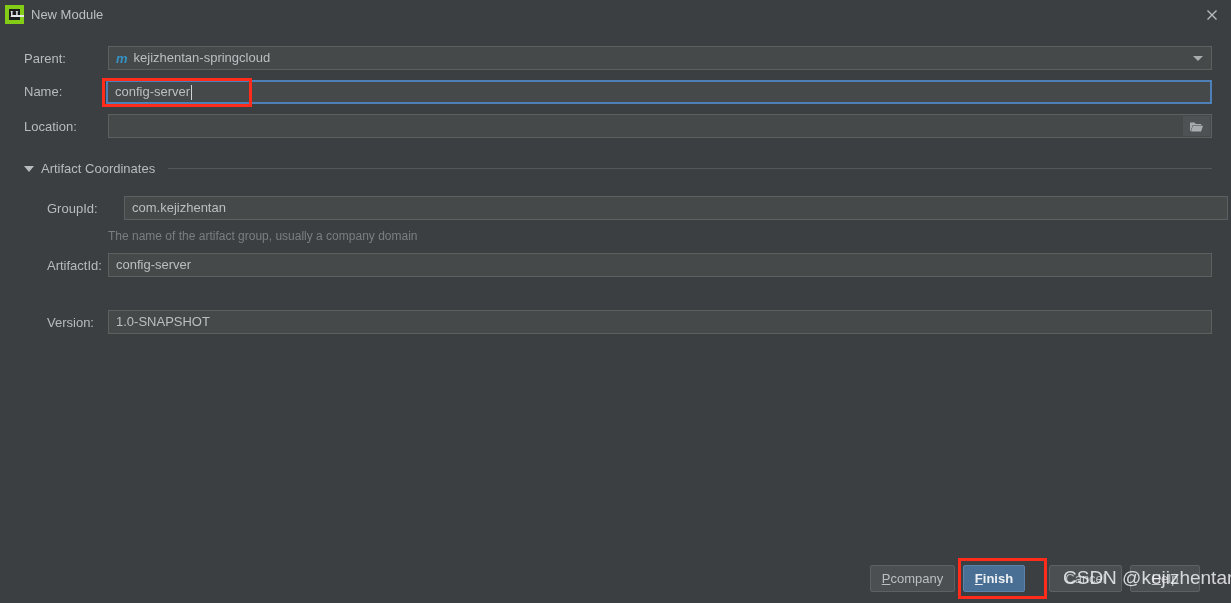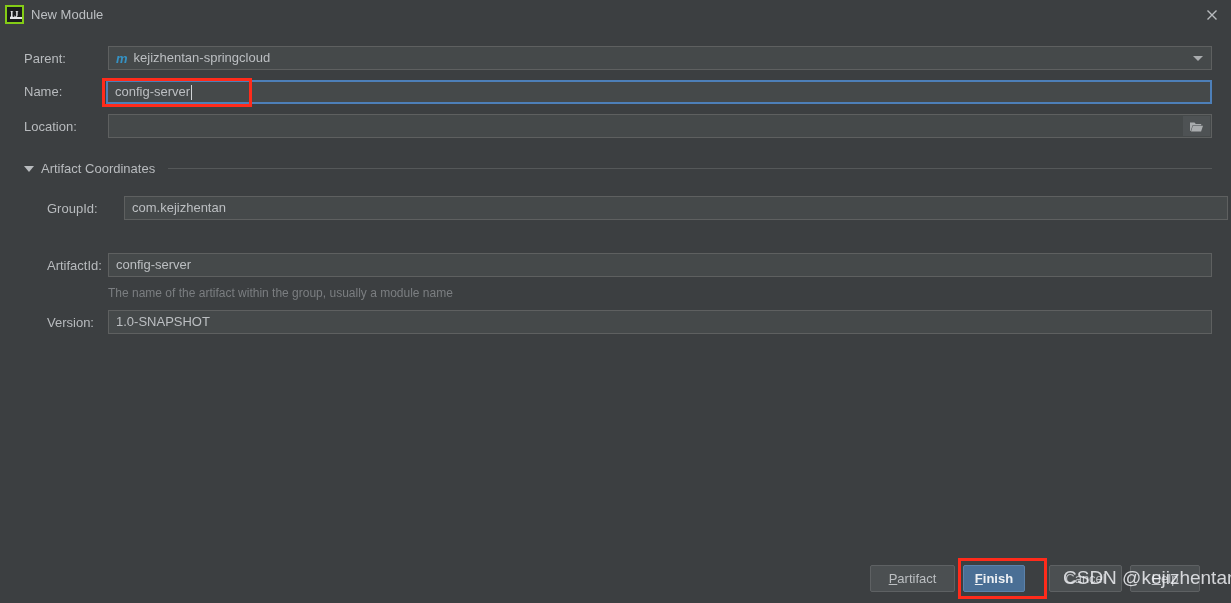--- a/index.html
+++ b/index.html
@@ -19,21 +19,21 @@
   
   #titlebar {
     position: absolute; left: 0; top: 0;
     width: 1231px; height: 29px;
     background: #3c3f41;
   }
   #ij-icon {
     position: absolute; left: 5px; top: 5px;
     width: 19px; height: 19px;
     background: #1b1d1e;
-    border: 2px solid #84cc16;
+    border: 4px solid #84cc16;
     display: flex; align-items: center; justify-content: center;
   }
   #ij-icon .ij-letters {
     color: #e6e8ea; font-size: 9px; font-weight: bold;
     font-family: "Liberation Serif", serif;
     letter-spacing: 0.5px; line-height: 1;
     margin-bottom: 1px;
   }
   #ij-icon .ij-bar {
     position: absolute; left: 3px; bottom: 3px;
@@ -225,34 +225,34 @@
   <div id="section-header">
     <span id="section-triangle"></span>
     <span id="section-title">Artifact Coordinates</span>
   </div>
   <div id="section-line"></div>
 
   <div class="row-label" style="left:47px; top:200px;">GroupId:</div>
   <div class="field" style="left:108px; top:196px; width:1104px;margin-left:16px;">
     <span class="value">com.kejizhentan</span>
   </div>
+  <div class="hint" style="left:108px; top:228px;">The name of the artifact group, usually a company domain</div>
 
   <div class="row-label" style="left:47px; top:257px;">ArtifactId:</div>
   <div class="field" style="left:108px; top:253px; width:1104px;">
     <span class="value">config-server</span>
   </div>
-  <div class="hint" style="left:108px; top:285px;">The name of the artifact within the group, usually a module name</div>
 
   <div class="row-label" style="left:47px; top:314px;">Version:</div>
   <div class="field" style="left:108px; top:310px; width:1104px;text-align:center;">
     <span class="value">1.0-SNAPSHOT</span>
   </div>
 
   <div class="btn" style="left:870px; top:565px; width:85px;">
-    <span><span class="mn">P</span><span>artifact</span></span>
+    <span><span class="mn">P</span><span>company</span></span>
   </div>
 
   <div class="btn default" style="left:963px; top:565px; width:62px;">
     <span><span class="mn">F</span><span>inish</span></span>
   </div>
   <div class="annot" style="left:958px; top:558px; width:89px; height:41px;"></div>
 
   <div class="btn" style="left:1049px; top:565px; width:73px;">
     <span>Cancel</span>
   </div>

